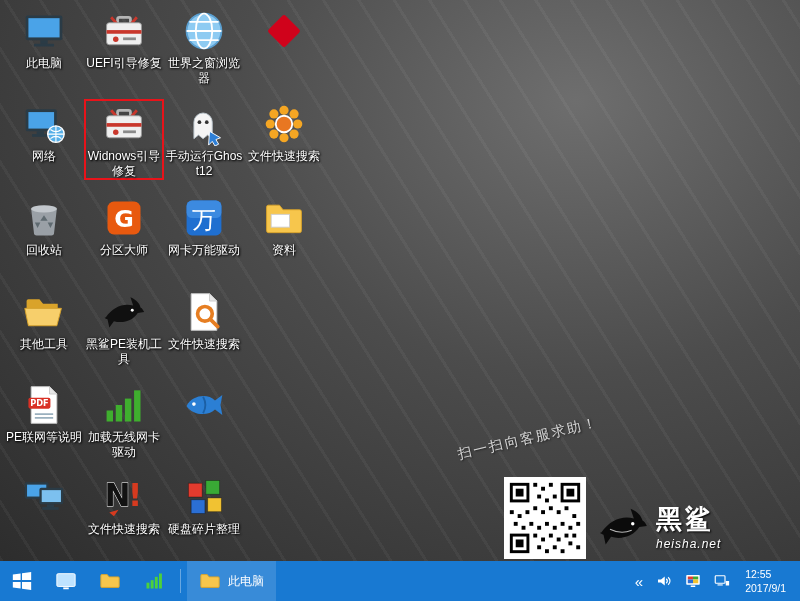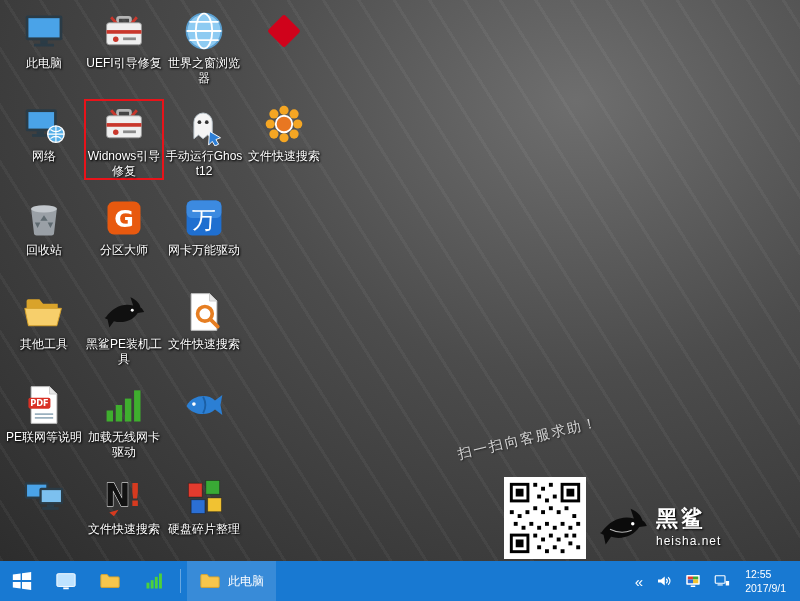--- a/index.html
+++ b/index.html
@@ -30,22 +30,22 @@
   
   .slogan {
     position:absolute; left:458px; top:446px; width:190px;
     transform:rotate(-13deg); transform-origin:left center;
     color:rgba(255,255,255,.78); font-size:14px; letter-spacing:2px;
     text-shadow:1px 1px 2px rgba(0,0,0,.6); white-space:nowrap;
   }
   .qr { position:absolute; left:504px; top:477px; width:82px; height:82px; }
   .brand { position:absolute; left:594px; top:500px; display:flex; align-items:center; gap:4px; }
   .brand .btxt { display:flex; flex-direction:column; align-items:flex-start; }
-  .brand .bname { color:#fff; font-size:22px; font-weight:bold; letter-spacing:3px; text-shadow:1px 1px 2px #000; }
-  .brand .bsite { color:#fff; font-size:12px; letter-spacing:1px; text-shadow:1px 1px 2px #000; }
+  .brand .bname { color:#fff; font-size:26px; font-weight:bold; letter-spacing:3px; text-shadow:1px 1px 2px #000; }
+  .brand .bsite { color:#fff; font-size:12px; letter-spacing:1px; text-shadow:1px 1px 2px #000;font-style:italic; }
 
   
   .taskbar {
     position:absolute; left:0; bottom:0; width:800px; height:40px;
     background:#1879d2; display:flex; align-items:stretch; color:#fff;
   }
   .tb-btn { width:44px; display:flex; align-items:center; justify-content:center; cursor:pointer; }
   .tb-sep { width:1px; height:24px; background:rgba(255,255,255,.35); align-self:center; margin:0 4px; }
   .task-btn {
     display:flex; align-items:center; gap:7px; padding:0 12px; margin-left:2px;
@@ -191,20 +191,29 @@
     <div class="ico">
         <svg viewBox="0 0 48 48" width="44" height="44">
           <rect x="5" y="5" width="38" height="38" rx="6" fill="#1f6fd0"></rect>
           <rect x="5" y="5" width="38" height="19" rx="6" fill="#3c8ae0"></rect>
           <text x="24" y="35" font-size="26" fill="#fff" text-anchor="middle" font-family="DejaVu Sans">万</text>
         </svg>
       </div>
     <div class="lbl">网卡万能驱动</div>
   </div>
 
+  <div class="cell" style="left:244px;top:193px">
+    <div class="ico">
+        <svg viewBox="0 0 48 48" width="44" height="44">
+          <path d="M5 12 a2 2 0 0 1 2 -2 h12 l4 5 h18 a2 2 0 0 1 2 2 v21 a2 2 0 0 1 -2 2 H7 a2 2 0 0 1 -2 -2 z" fill="#f7c64c" stroke="#d9a32a"></path>
+          <rect x="10" y="20" width="20" height="14" fill="#fff" stroke="#ccc"></rect>
+        </svg>
+      </div>
+    <div class="lbl">资料</div>
+  </div>
 
   <div class="cell" style="left:4px;top:287px">
     <div class="ico">
         <svg viewBox="0 0 48 48" width="44" height="44">
           <path d="M5 12 a2 2 0 0 1 2 -2 h12 l4 5 h16 v5 H5 z" fill="#d9a32a"></path>
           <path d="M3 20 h40 l-5 19 H7 z" fill="#f7cf6b" stroke="#d9a32a"></path>
         </svg>
       </div>
     <div class="lbl">其他工具</div>
   </div>

